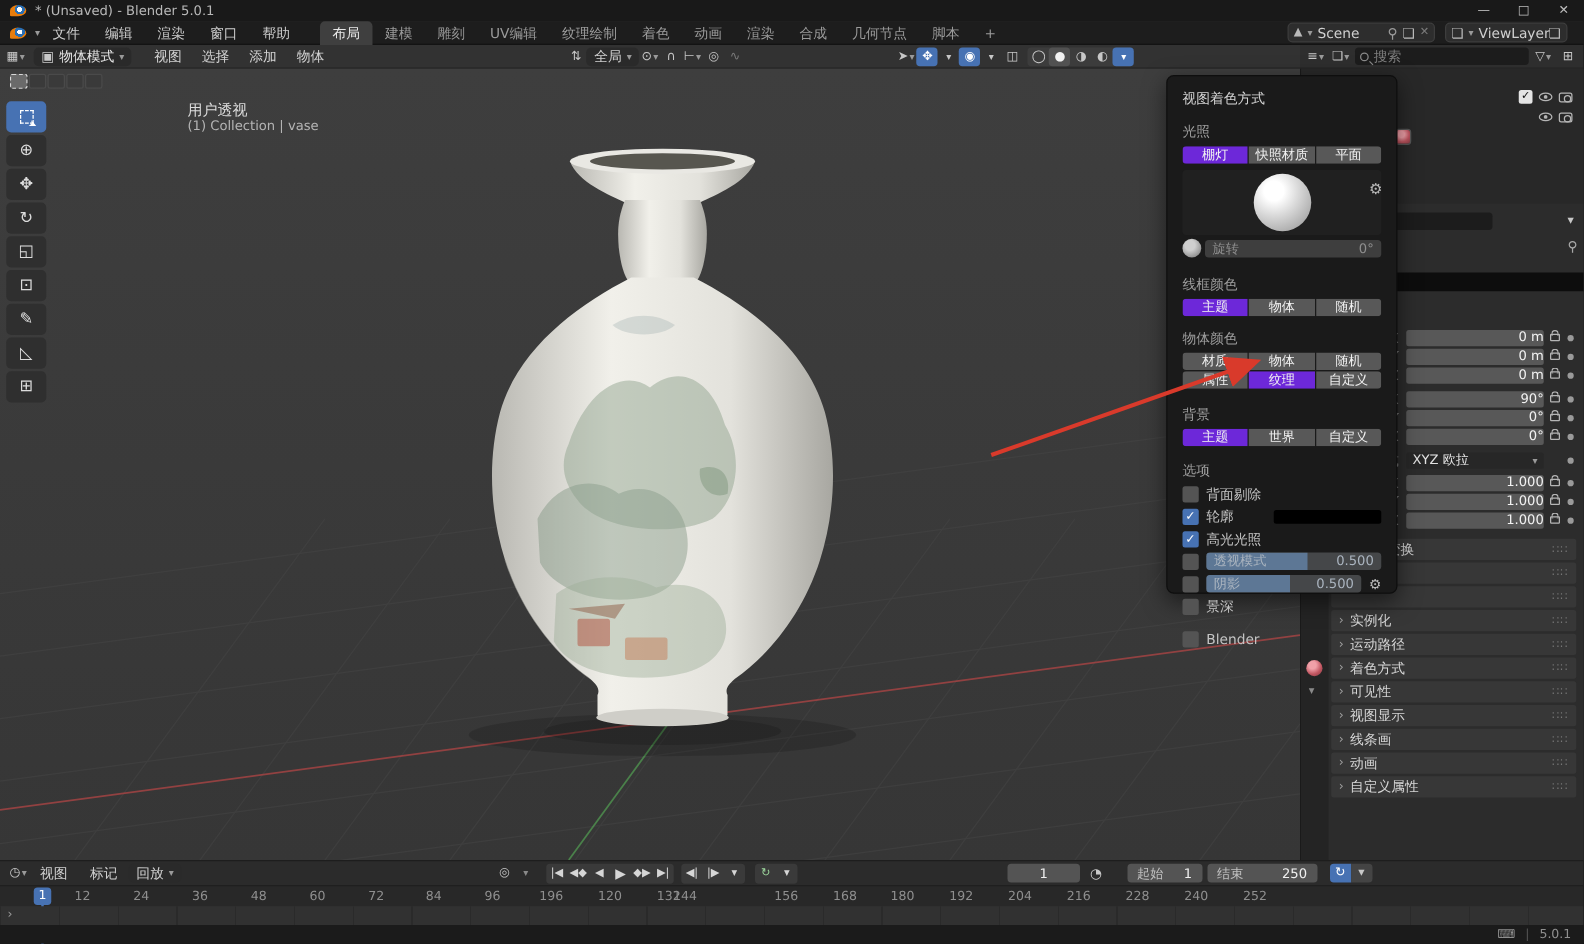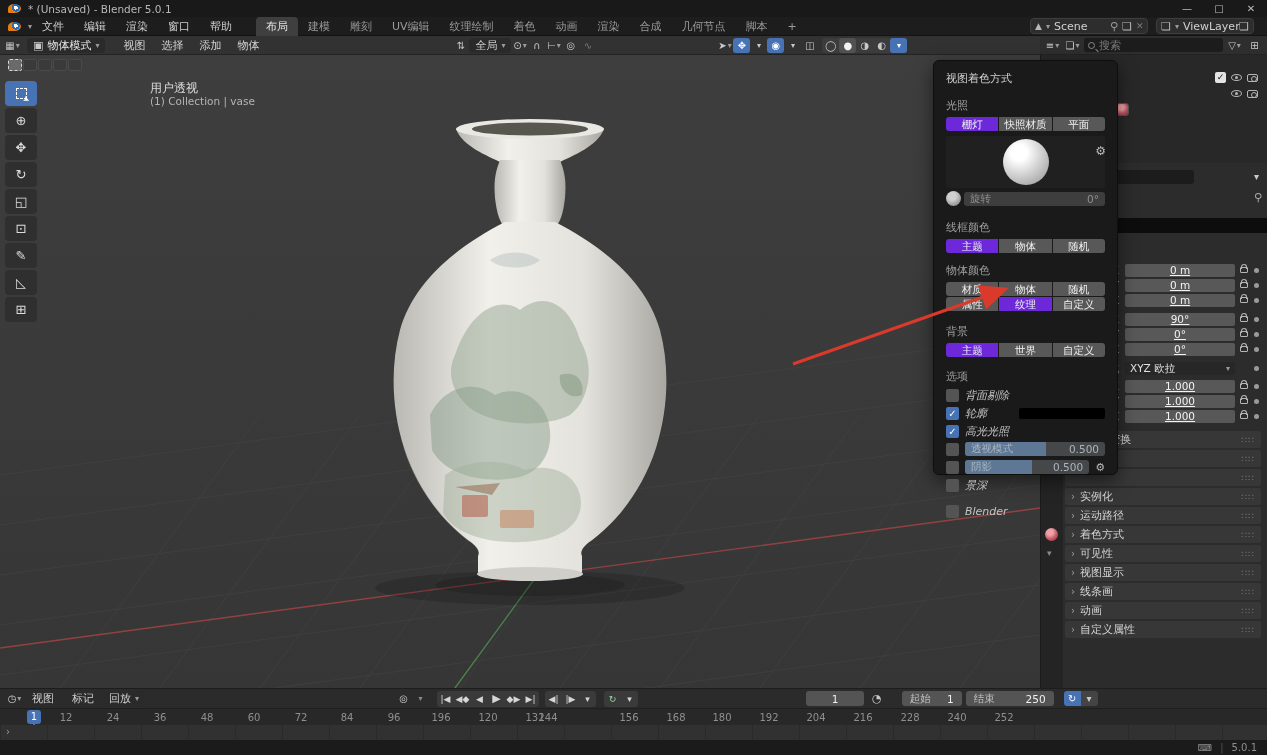--- a/index.html
+++ b/index.html
@@ -58,21 +58,21 @@
   .seg span.on { background:#6d28d9; }
   .preview { height:52px; background:#202020; border-radius:3px; margin-top:5px; position:relative; }
   .matcap { position:absolute; left:57px; top:3px; width:46px; height:46px; border-radius:50%; background:radial-gradient(circle at 35% 30%, #ffffff 0 18%, #d9d9d9 45%, #8f8f8f 100%); }
   .gear { position:absolute; right:-1px; top:8px; color:#b9b9b9; font-size:12px; }
   .rotrow { display:flex; gap:3px; margin-top:3px; align-items:center; }
   .globe { width:15px; height:15px; border-radius:50%; background:radial-gradient(circle at 40% 35%, #cfcfcf 0 30%, #6f6f6f); }
   .slider { flex:1; height:14px; background:#3e3e3e; border-radius:3px; display:flex; align-items:center; justify-content:space-between; padding:0 6px; color:#8f8f8f; font-size:10.5px; }
   .optrow { display:flex; align-items:center; gap:6px; margin:4px 0; height:14px; }
   .cb { width:13px; height:13px; border-radius:2px; background:#545454; color:#fff; font-size:10px; text-align:center; line-height:13px; flex:0 0 auto; }
   .cb.on { background:#4772b3; }
-  .optlabel { color:#c4c4c4;font-style:italic; }
+  .optlabel { color:#c4c4c4; }
   .swatch { width:86px; height:11px; background:#000; border-radius:2px; margin-left:auto; }
   .vslider { flex:1; height:14px; border-radius:3px; background:#454749; position:relative; overflow:hidden; display:flex; align-items:center; justify-content:space-between; padding:0 6px; color:#aab4bf; font-size:10.5px; }
   .vslider .fill { position:absolute; left:0; top:0; bottom:0; background:#5d7795; }
   .vslider span { position:relative; }
 
   
   .rightpanel { left:1040px; top:55px; width:227px; height:633px; background:#2c2c2c; border-left:1px solid #1a1a1a; }
   .outliner { position:absolute; left:0; top:0; width:227px; height:108px; background:#282828; }
   .outrow { position:absolute; height:15px; display:flex; align-items:center; gap:5px; color:#c9c9c9; }
   .eye { width:11px; height:7px; border:1px solid #b5b5b5; border-radius:50%; position:relative; }
@@ -80,21 +80,21 @@
   .cam { width:11px; height:8px; border:1px solid #b5b5b5; border-radius:2px; position:relative; }
   .cam::after { content:""; position:absolute; left:3px; top:1px; width:4px; height:4px; border-radius:50%; border:1px solid #b5b5b5; }
   .ccheck { width:11px; height:11px; background:#e4e4e4; border-radius:2px; color:#111; font-size:9px; text-align:center; line-height:11px; }
   .matball { width:13px; height:13px; border-radius:3px; background:radial-gradient(circle at 38% 32%, #f0a0a8 0 25%, #c05560 60%, #7e3840); border:1px solid #555; }
   .tabstrip { position:absolute; left:0; top:108px; width:22px; height:525px; background:#242424; }
   .props { position:absolute; left:22px; top:108px; width:205px; height:525px; background:#2c2c2c; }
   .propshead { position:absolute; left:3px; top:6px; width:199px; display:flex; gap:4px; align-items:center; }
   .crumb { position:absolute; left:0px; top:55px; width:205px; height:15px; background:#0d0d0d; }
   .trow { position:absolute; height:14px; display:flex; align-items:center; }
   .tlabel { width:62px; text-align:right; padding-right:6px; color:#c7c7c7; }
-  .tfield { width:110px; height:13px; background:#585858; border-radius:2px; color:#f2f2f2; text-align:center; line-height:13px; font-size:10.5px;text-decoration:underline; }
+  .tfield { width:110px; height:13px; background:#585858; border-radius:2px; color:#f2f2f2; text-align:right; line-height:13px; font-size:10.5px; }
   .tdrop { width:110px; height:13px; background:#272727; border-radius:2px; color:#e2e2e2; display:flex; justify-content:space-between; padding:0 5px; line-height:13px; font-size:10.5px; }
   .lock { width:8px; height:6px; border:1px solid #b5b5b5; border-radius:1px; position:relative; margin-left:5px; }
   .lock::before { content:""; position:absolute; top:-4px; left:0px; width:4px; height:4px; border:1px solid #b5b5b5; border-bottom:none; border-radius:3px 3px 0 0; }
   .deco { width:5px; height:5px; border-radius:50%; background:#9a9a9a; margin-left:6px; }
   .section { position:absolute; left:2px; width:196px; height:17px; background:#373737; border-radius:2px; display:flex; align-items:center; padding:0 6px; gap:5px; color:#d5d5d5; }
   .section .h { margin-left:auto; color:#777; font-size:9px; letter-spacing:1px; }
   .chev { color:#9e9e9e; font-size:10px; }
 
   
   .tlheader { left:0; top:688px; width:1267px; height:20px; background:#2b2b2b; border-top:1px solid #1d1d1d; display:flex; align-items:center; }

